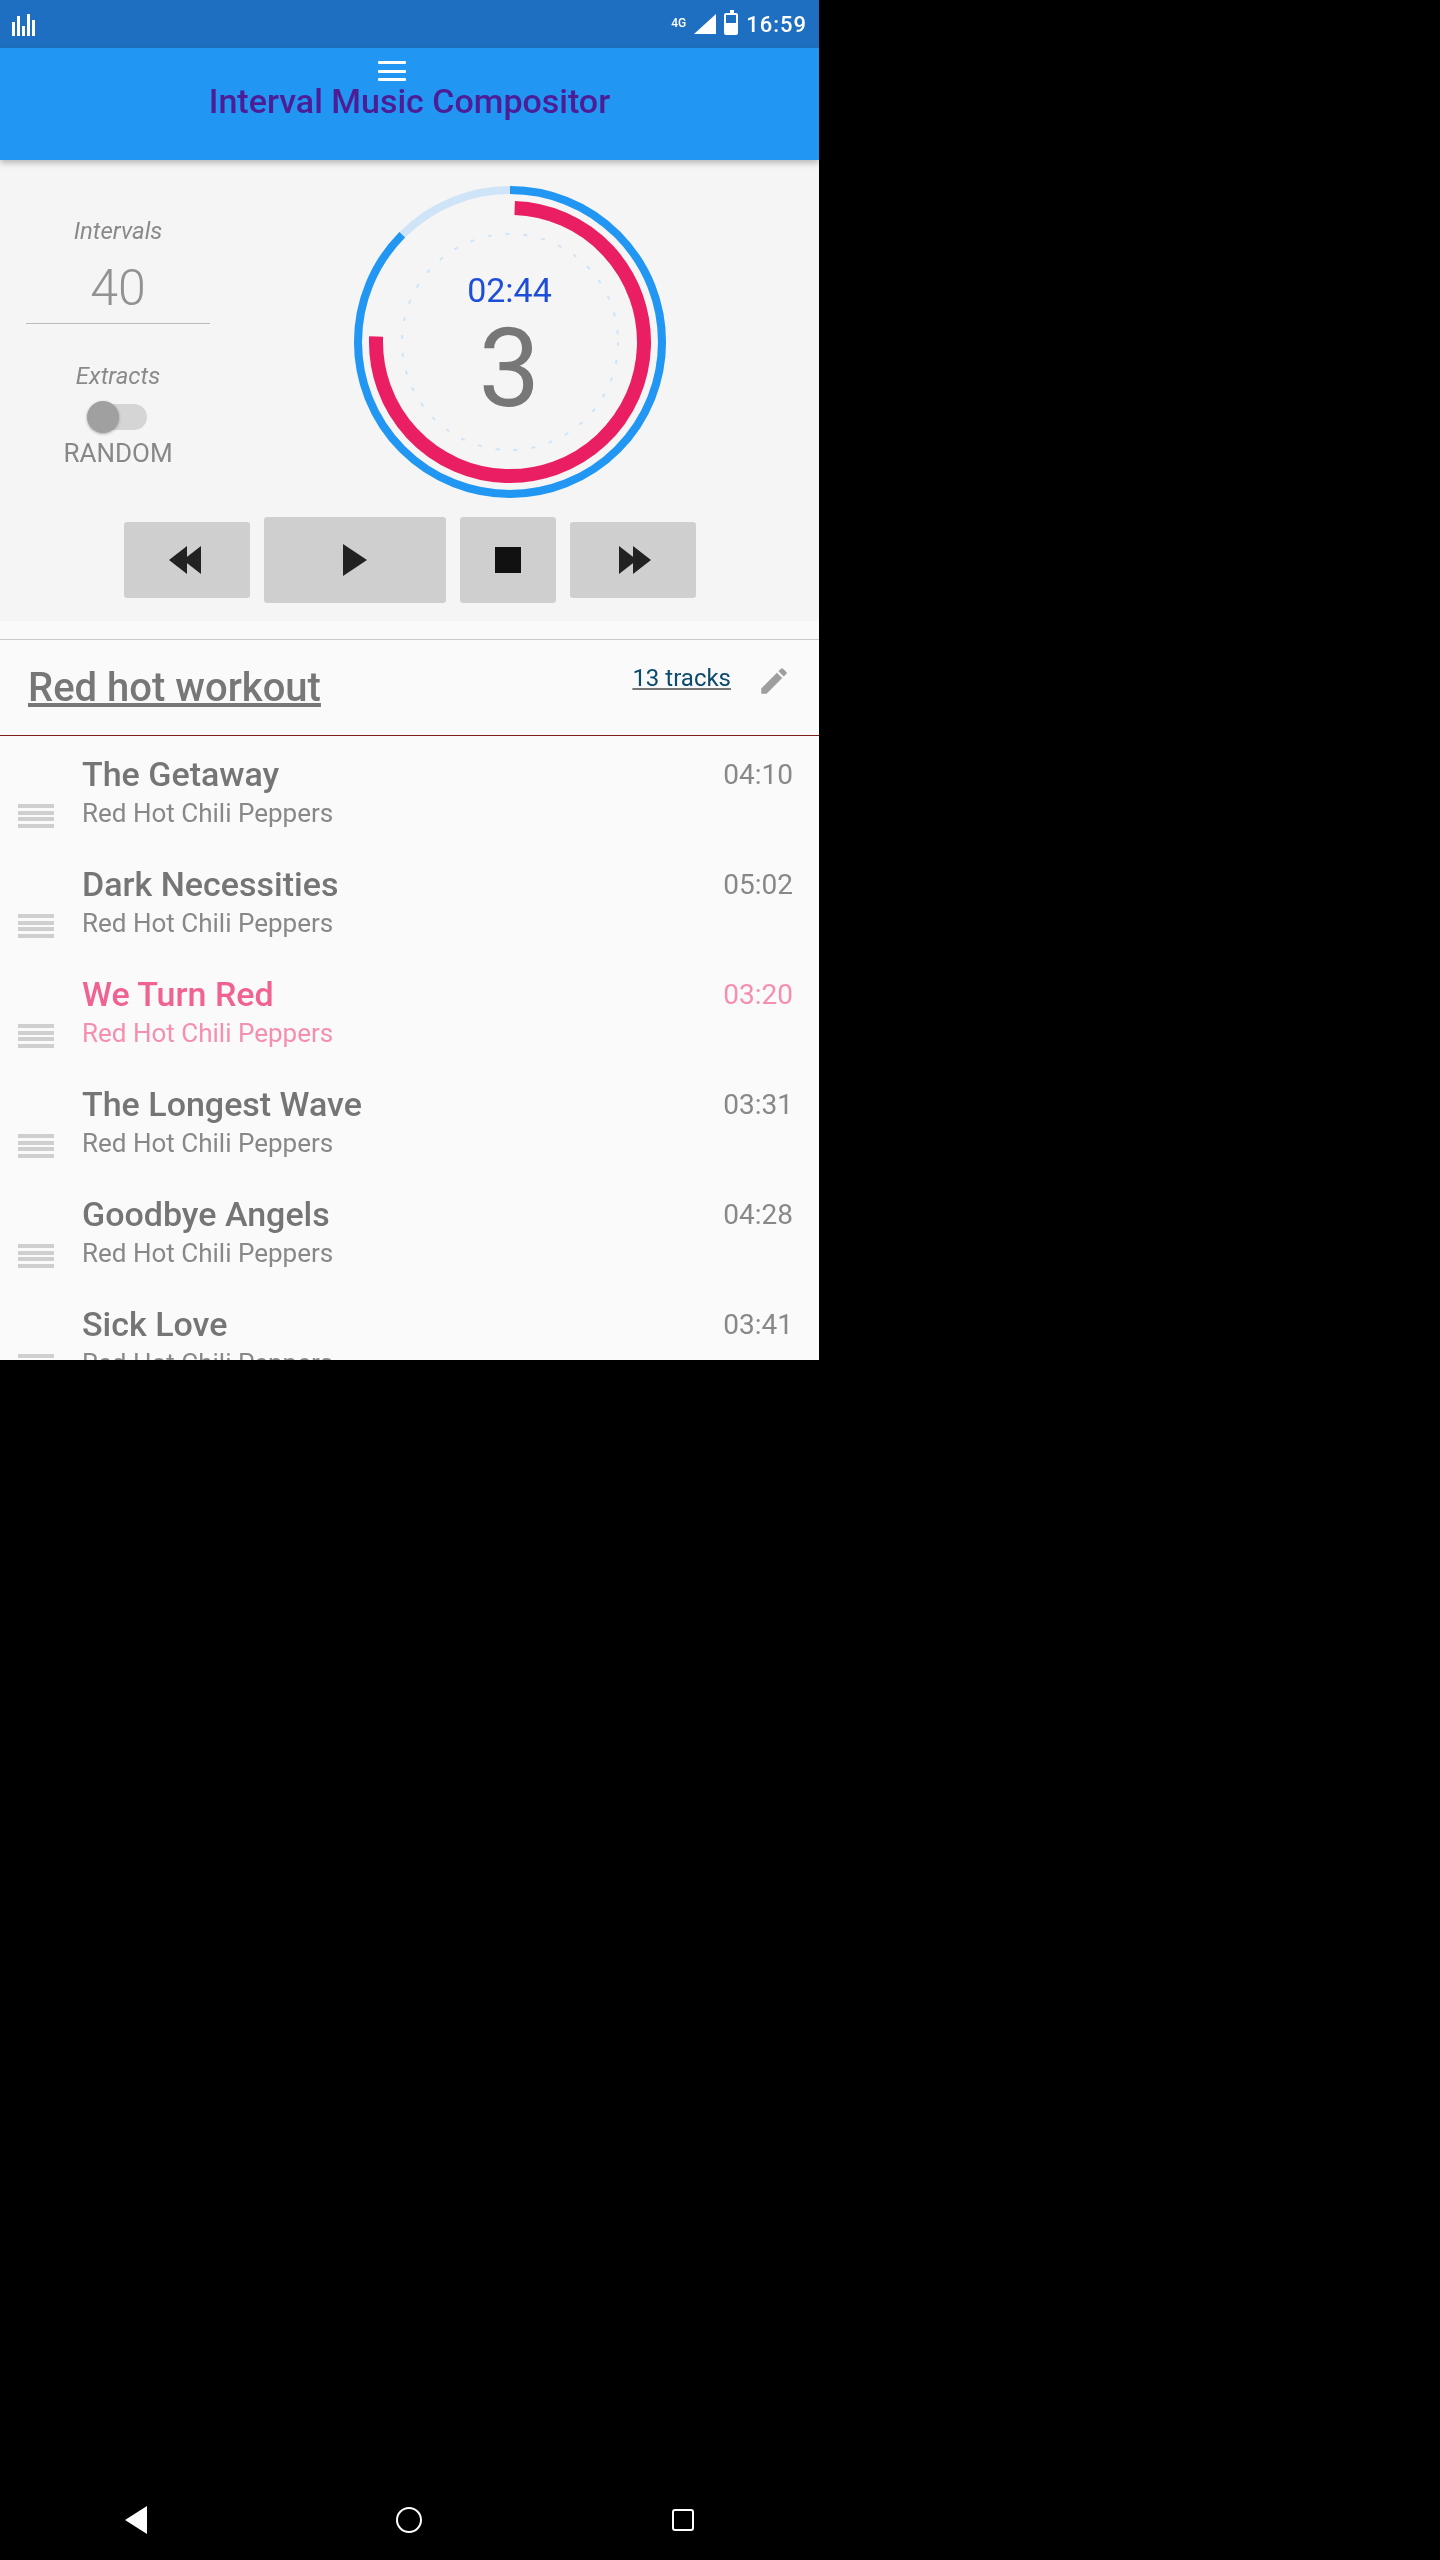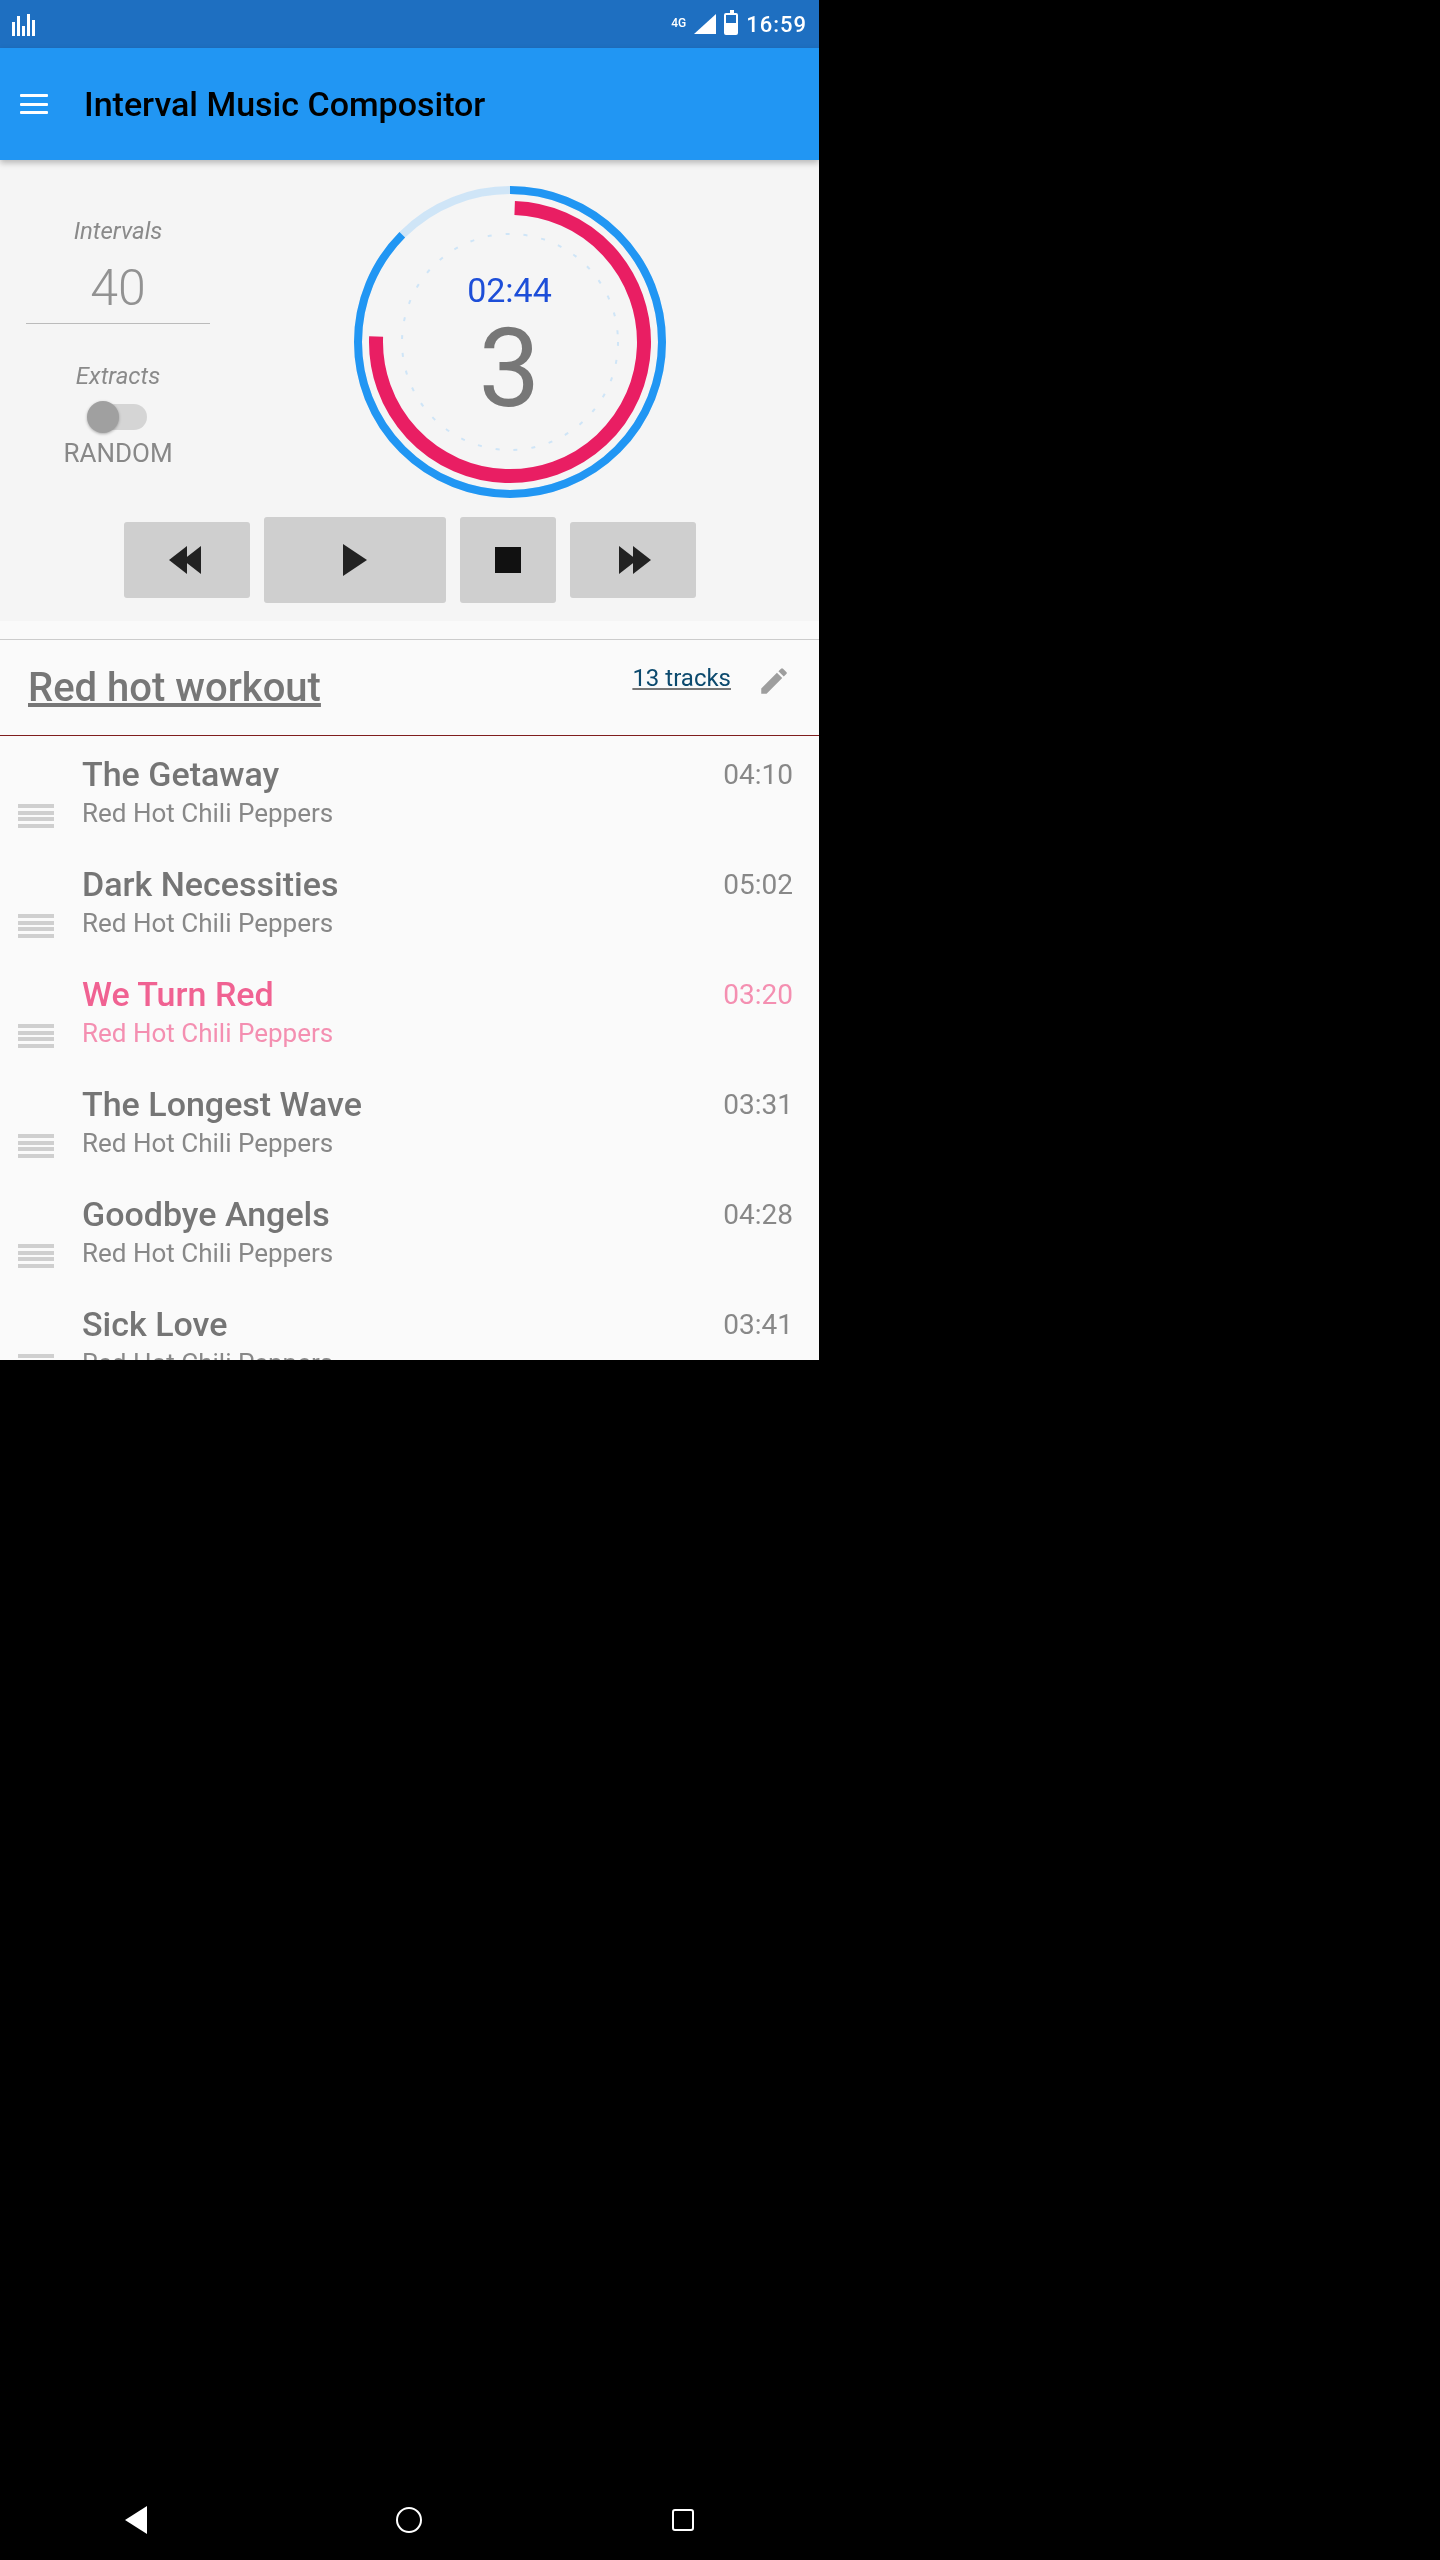--- a/index.html
+++ b/index.html
@@ -10,21 +10,21 @@
   .statusbar-right { display: flex; align-items: center; gap: 8px; }
   .eq-icon { display: flex; gap: 2px; align-items: flex-end; height: 24px; }
   .eq-icon span { width: 3px; background: #fff; display: inline-block; }
   .eq-icon span:nth-child(1){height:14px;} .eq-icon span:nth-child(2){height:20px;} .eq-icon span:nth-child(3){height:10px;} .eq-icon span:nth-child(4){height:22px;} .eq-icon span:nth-child(5){height:16px;}
   .signal-tri { width:0; height:0; border-right: 22px solid #fff; border-bottom: 0 solid transparent; border-top: 20px solid transparent; }
   .net-4g { font-size: 12px; font-weight: 500; align-self: flex-start; padding-top: 4px; }
   .batt { width: 14px; height: 22px; border: 2px solid #fff; border-radius: 2px; position: relative; }
   .batt::before { content:""; position:absolute; top:-5px; left:4px; width:4px; height:3px; background:#fff; }
   .batt-fill { position:absolute; bottom:0; left:0; width:100%; height:55%; background:#fff; }
   .clock { font-size: 22px; font-weight: 500; letter-spacing: 1px; }
-  .appbar { height: 112px; background: #2196f3; color: #000000; display: flex; align-items: center; padding: 0 20px; box-shadow: 0 3px 6px rgba(0,0,0,.25); position: relative; z-index: 2; }
+  .appbar { height: 112px; background: #2196f3; color: #4c1d95; display: flex; align-items: center; padding: 13px 20px; box-shadow: 0 3px 6px rgba(0,0,0,.25); position: relative; z-index: 2; flex-direction: column; }
   .hamburger { width: 28px; height: 20px; display: flex; flex-direction: column; justify-content: space-between; margin-right: 36px; }
   .hamburger span { height: 3px; background: #fff; border-radius: 1px; }
   .appbar-title { font-size: 34px; font-weight: 500; }
   .top-panel { background: #f5f5f5; padding: 22px 18px 18px; }
   .row1 { display: flex; align-items: center; }
   .col { flex: 0 0 200px; text-align: center; }
   .col-label { color: #8a8a8a; font-size: 24px; font-style: italic; margin-bottom: 14px; }
   .col-value { color: #929292; font-size: 50px; font-weight: 300; padding-bottom: 6px; border-bottom: 1px solid #bbb; margin: 0 8px; }
   .sw-label2 { color: #888; font-size: 26px; margin-top: 8px; }
   .switch { width: 58px; height: 26px; background: #d5d5d5; border-radius: 13px; margin: 10px auto 6px; position: relative; }

